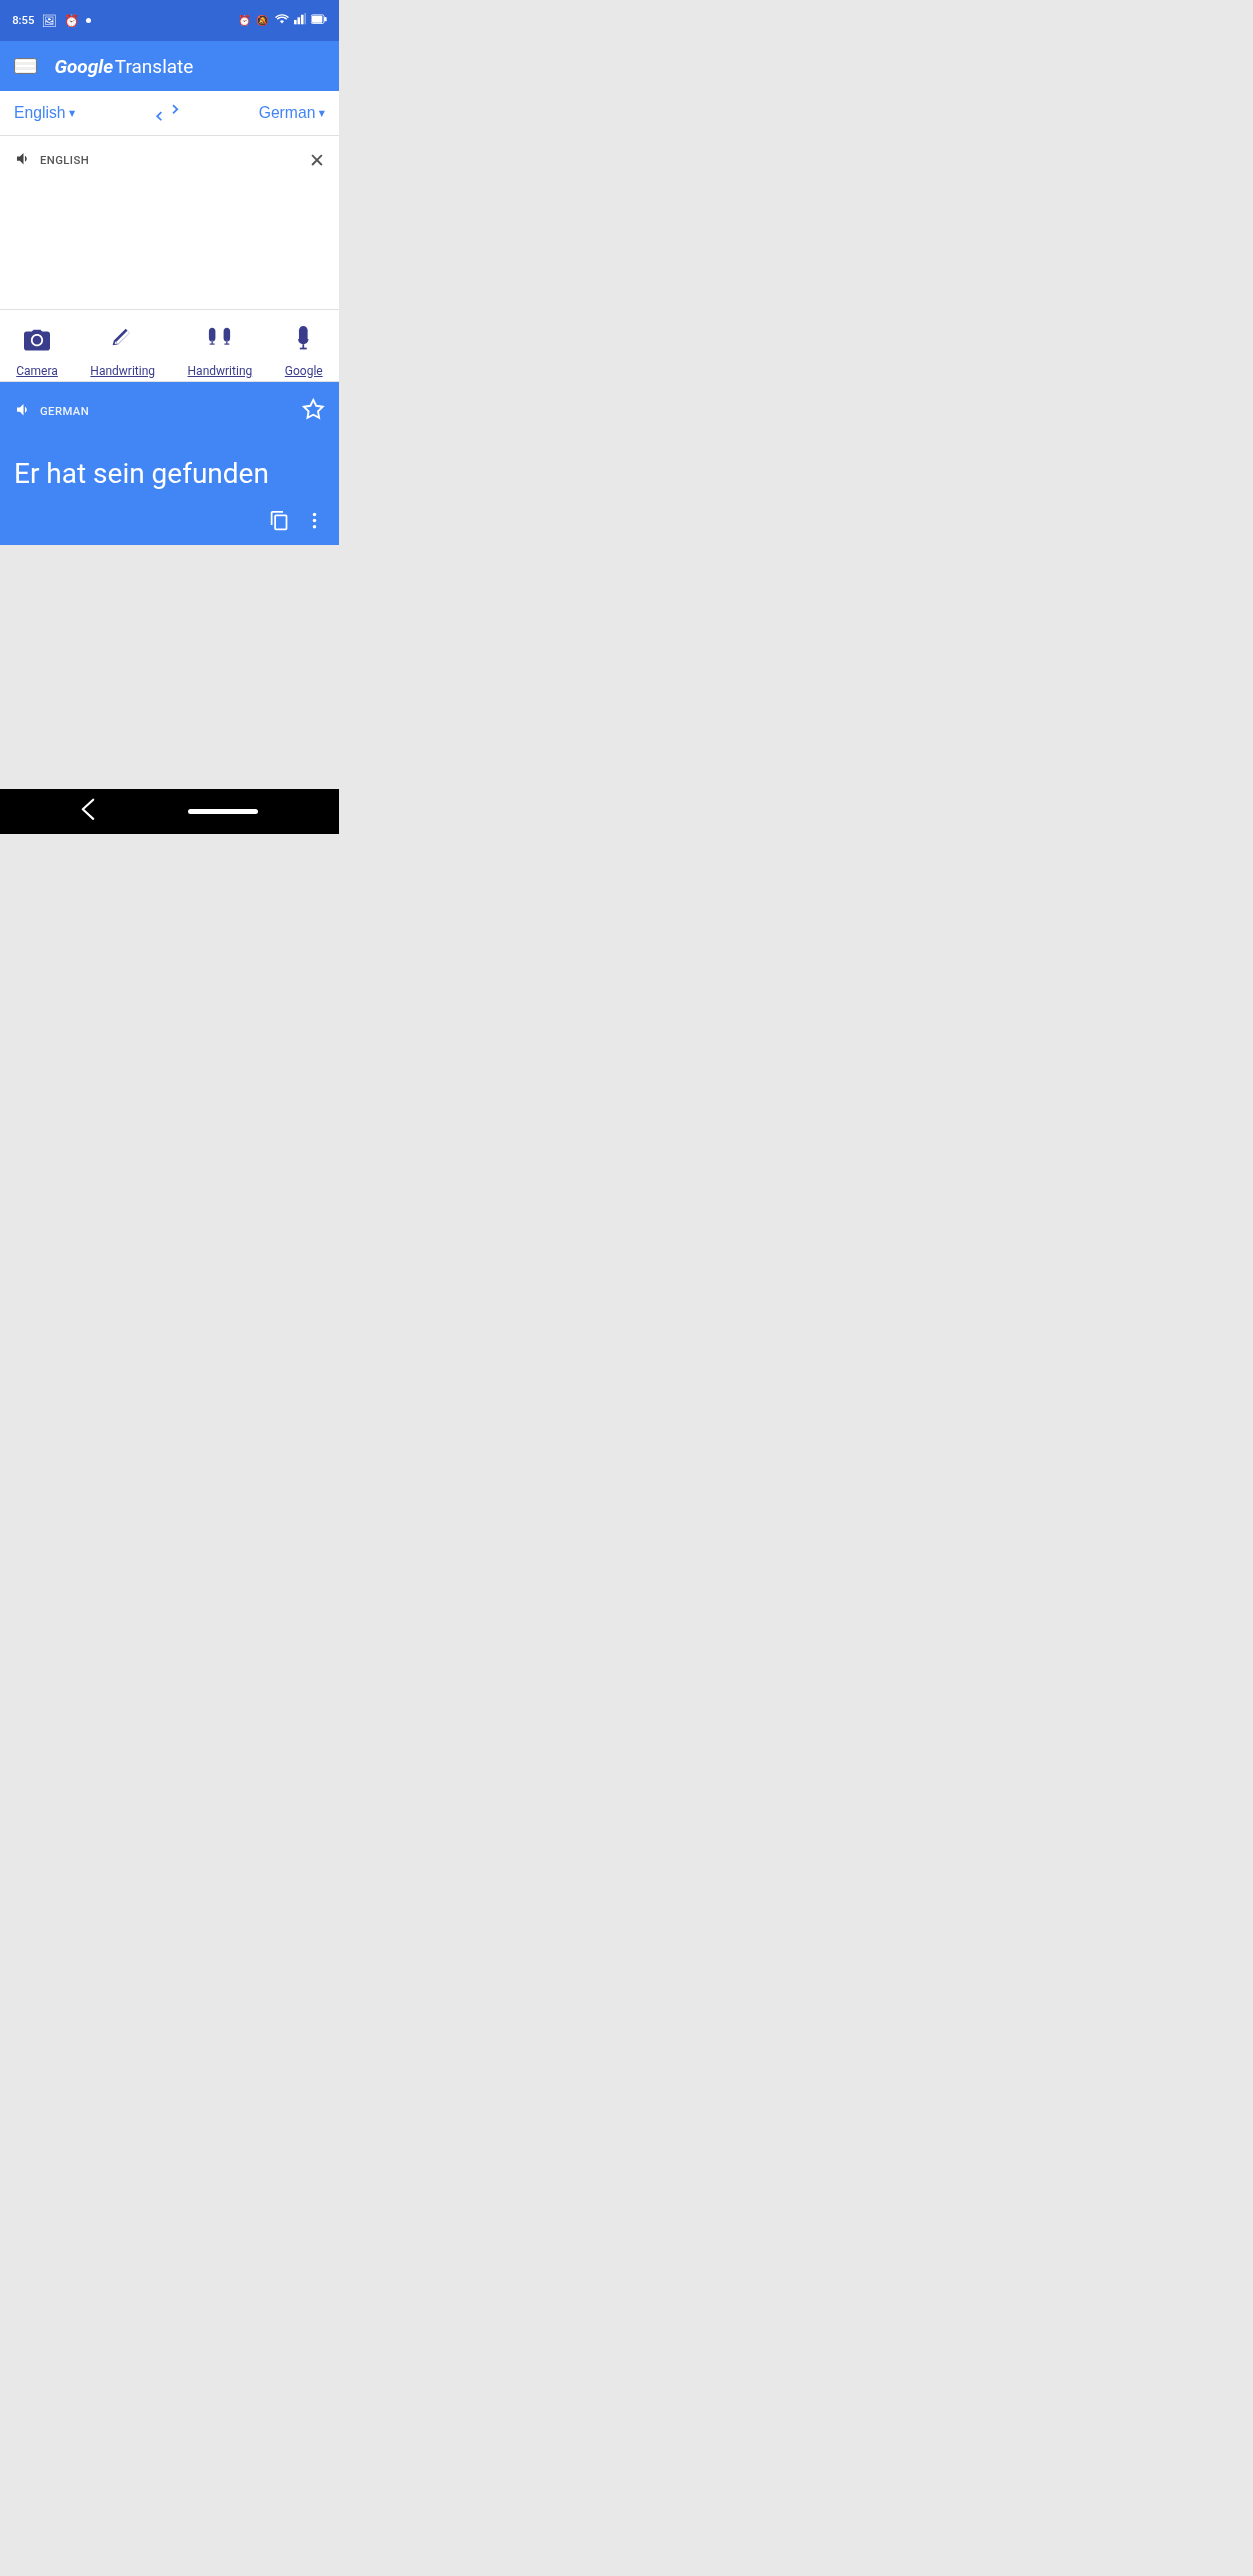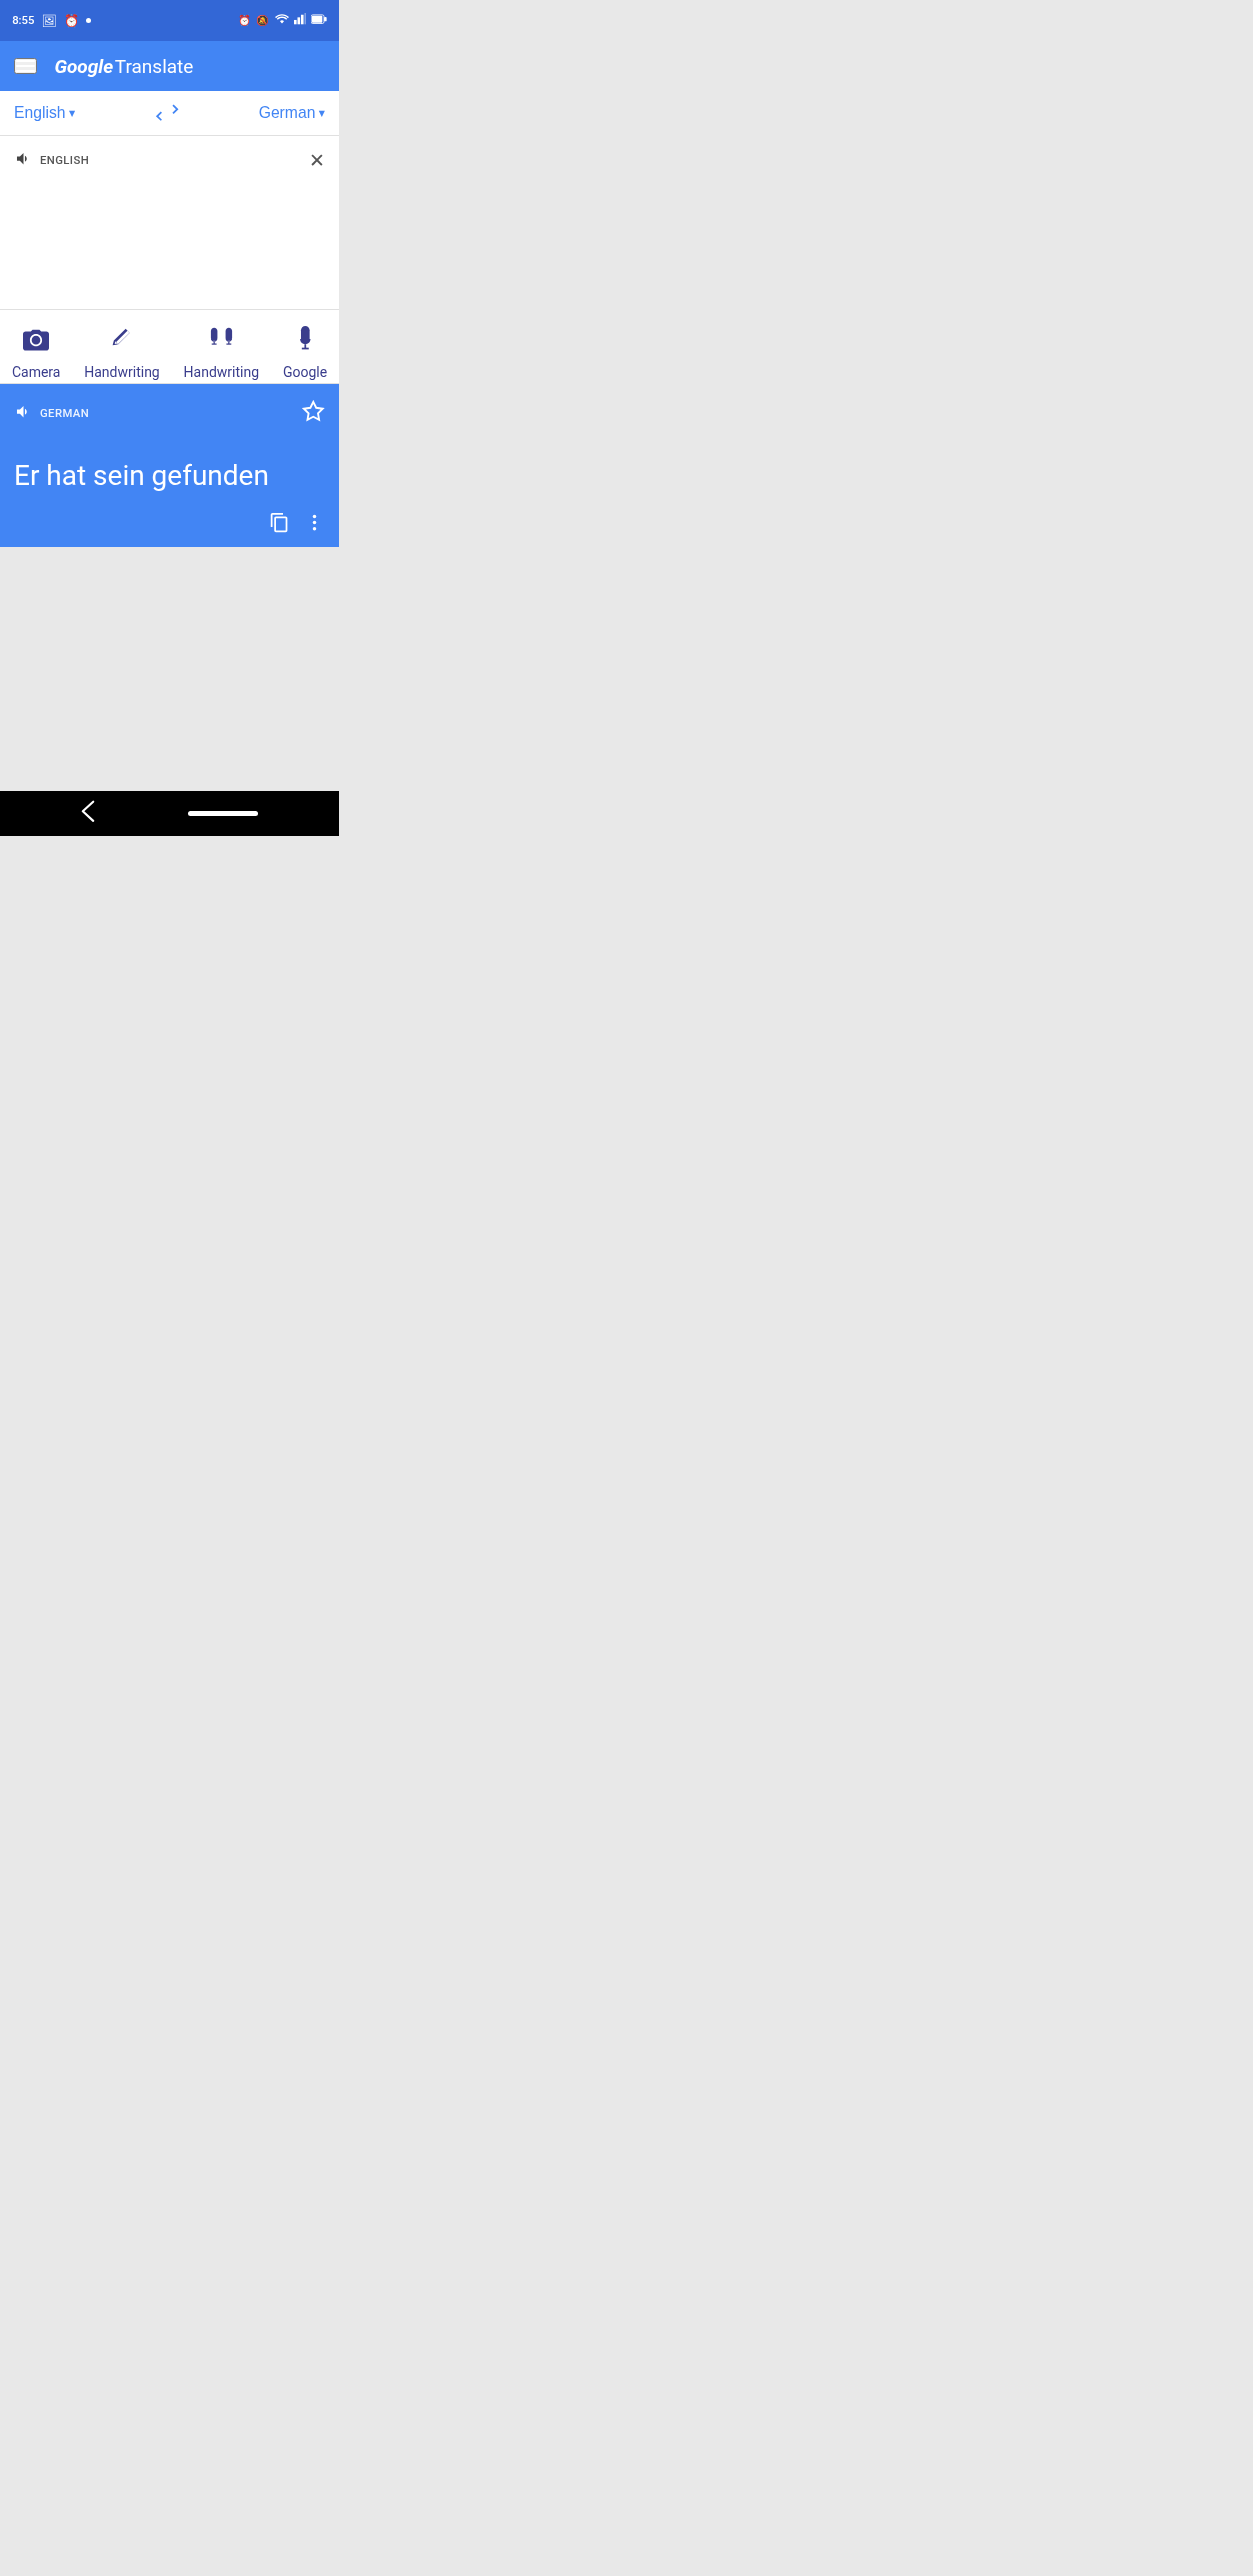--- a/index.html
+++ b/index.html
@@ -184,22 +184,23 @@
 
     .mode-icon-wrap {
       width: 38px;
       height: 38px;
       display: flex;
       align-items: center;
       justify-content: center;
     }
 
     .mode-label {
-      font-size: 14px;
+      font-size: 12px;
       color: #3a3d8c;
+      text-decoration: underline;
     }
 
     
     .translation-section {
       background: #4285f4;
       margin: 0;
       padding: 15.7px 14px 14px 14px;
       min-height: 157px;
       position: relative;
     }

